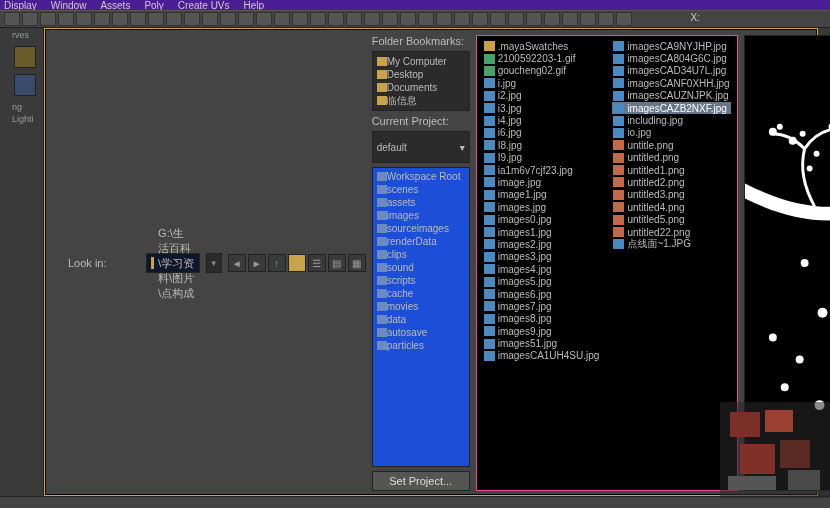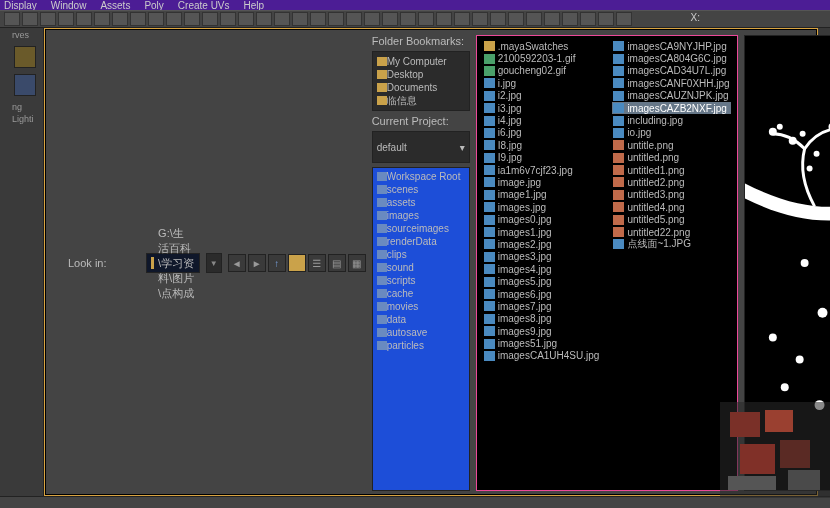--- a/index.html
+++ b/index.html
@@ -326,20 +326,21 @@
             </div>
             <div class="node">
               <span class="ico"></span>
               <span>autosave</span>
             </div>
             <div class="node">
               <span class="ico"></span>
               <span>particles</span>
             </div>
           </div>
+        <div class="setproj">Set Project...</div>
       </div>
 
       <div class="filelist">
         <div class="filecol" id="filecol1">
             <div class="file">
               <span class="fico folder"></span>
               <span>.mayaSwatches</span>
             </div>
             <div class="file">
               <span class="fico gif"></span>

